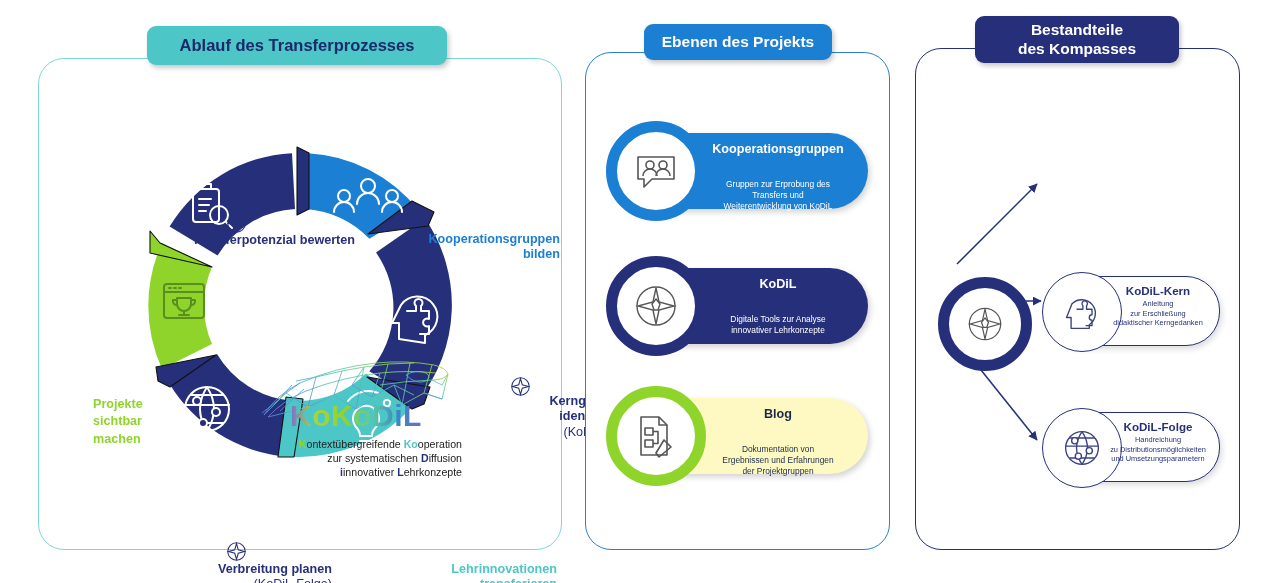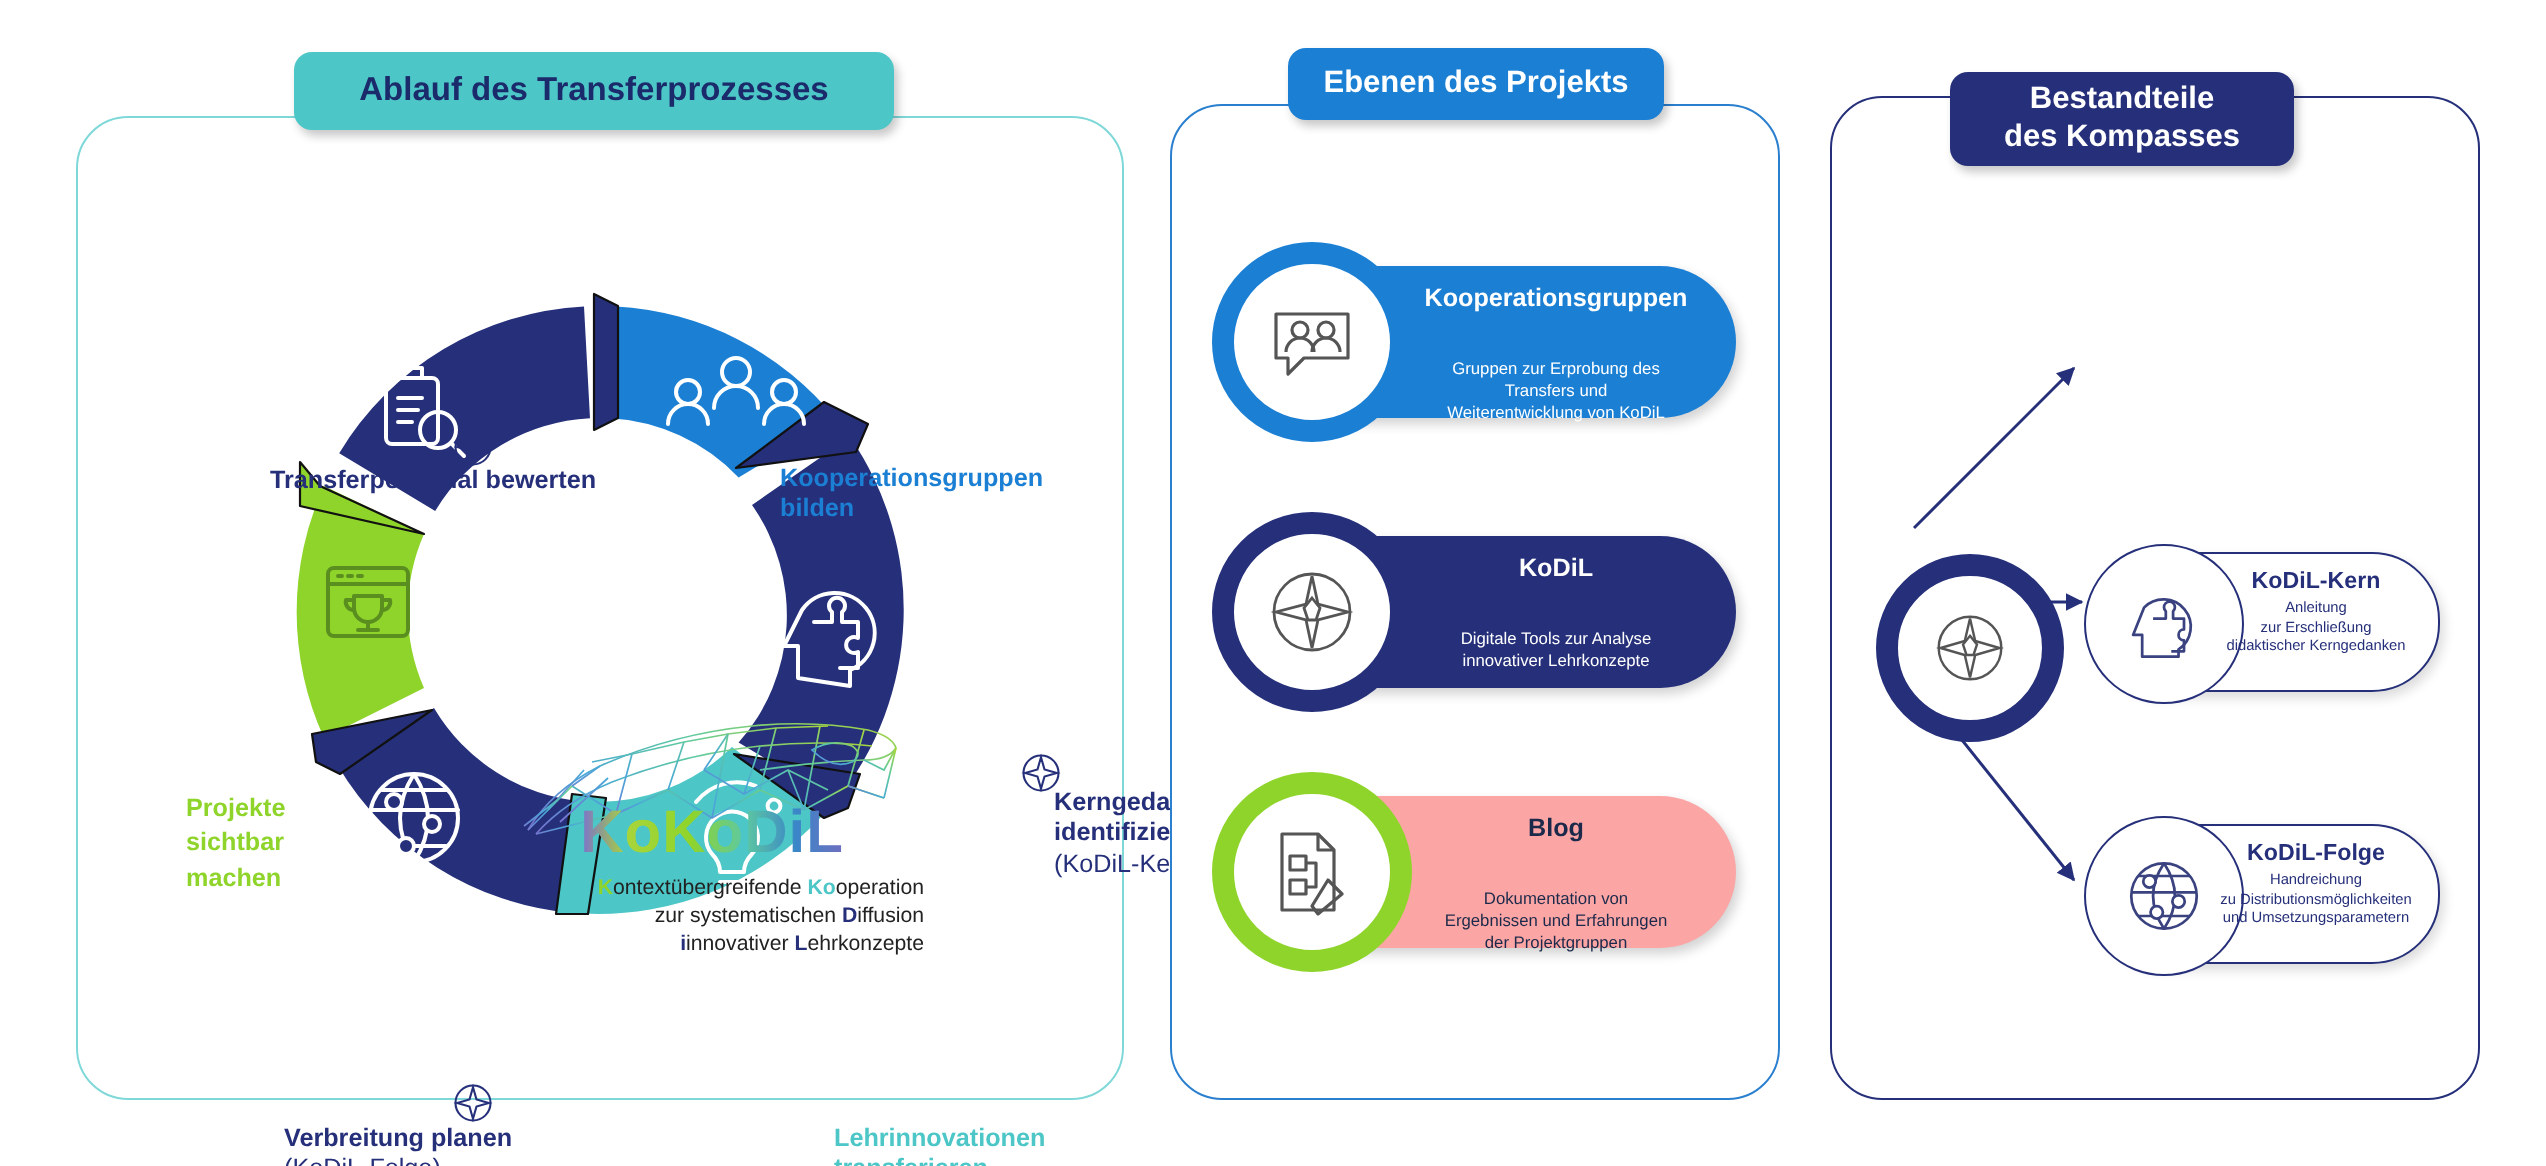--- a/index.html
+++ b/index.html
@@ -10,27 +10,27 @@
   .panel{position:absolute;background:#fff;border-radius:26px;box-sizing:border-box;}
   .panel-left{left:38px;top:58px;width:524px;height:492px;border:1.6px solid #7fd8d8;}
   .panel-mid{left:585px;top:52px;width:305px;height:498px;border:1.6px solid #2a7fcf;}
   .panel-right{left:915px;top:48px;width:325px;height:502px;border:1.6px solid #26307a;}
 
   .hdr{position:absolute;border-radius:9px;color:#fff;font-weight:bold;text-align:center;
        display:flex;align-items:center;justify-content:center;line-height:1.18;
        box-shadow:2px 3px 5px rgba(0,0,0,.22);z-index:6;}
   .hdr-left{left:147px;top:26px;width:300px;height:39px;background:#4cc6c6;color:#1b2a6b;font-size:16.5px;}
   .hdr-mid{left:644px;top:24px;width:188px;height:36px;background:#1b7fd4;font-size:15.5px;}
-  .hdr-right{left:975px;top:36px;width:172px;height:47px;background:#26307a;font-size:15.5px;}
+  .hdr-right{left:975px;top:16px;width:204px;height:47px;background:#26307a;font-size:15.5px;}
 
   
   .wheel{position:absolute;left:60px;top:100px;width:480px;height:420px;}
   .wheel svg{position:absolute;left:0;top:0;}
 
-  .lbl{position:absolute;text-align:left;line-height:1.22;font-size:12.6px;}
+  .lbl{position:absolute;text-align:right;line-height:1.22;font-size:12.6px;}
   .lbl .t1{font-weight:bold;}
   .lbl .t2{font-weight:normal;}
   .lbl-trans{left:75px;top:133px;width:220px;color:#26307a;}
   .lbl-koop{left:330px;top:132px;width:170px;color:#1b7fd4;font-weight:bold;}
   .lbl-kern{left:467px;top:294px;width:110px;color:#26307a;}
   .lbl-lehr{left:357px;top:462px;width:140px;color:#4cc6c6;font-weight:bold;}
   .lbl-verb{left:82px;top:462px;width:190px;color:#26307a;}
   .lbl-proj{left:33px;top:296px;width:74px;color:#8fd42b;font-weight:bold;text-align:left;line-height:1.38;}
 
   .cpoint{position:absolute;width:21px;height:21px;}
@@ -47,21 +47,21 @@
   
   .mcard{position:absolute;left:618px;width:250px;height:76px;border-radius:38px;
          box-shadow:2px 3px 6px rgba(0,0,0,.18);}
   .mcard .body{position:absolute;left:76px;top:9px;width:168px;text-align:center;}
   .mcard .ttl{font-weight:bold;font-size:12.6px;line-height:1.2;}
   .mcard .sub{font-size:8.4px;line-height:1.32;margin-top:22px;}
   .mcard .ico{position:absolute;left:-12px;top:-12px;width:100px;height:100px;border-radius:50%;
                background:#fff;box-sizing:border-box;display:flex;align-items:center;justify-content:center;}
   .m1{top:133px;background:#1b7fd4;} .m1 .ttl,.m1 .sub{color:#fff;} .m1 .ico{border:11px solid #1b7fd4;}
   .m2{top:268px;background:#26307a;} .m2 .ttl,.m2 .sub{color:#fff;} .m2 .ico{border:11px solid #26307a;}
-  .m3{top:398px;background:#fca5a5;} .m3 .ttl,.m3 .sub{color:#1b2a4a;} .m3 .ico{border:11px solid #8fd42b;}
+  .m3{top:398px;background:#fef9c3;} .m3 .ttl,.m3 .sub{color:#1b2a4a;} .m3 .ico{border:11px solid #8fd42b;}
 
   
   .rcard{position:absolute;left:1046px;width:172px;height:68px;border-radius:34px;
          border:1.4px solid #26307a;background:#fff;box-shadow:2px 3px 6px rgba(0,0,0,.14);}
   .rcard .body{position:absolute;left:52px;top:7px;width:118px;text-align:center;color:#26307a;}
   .rcard .ttl{font-weight:bold;font-size:11.6px;}
   .rcard .sub{font-size:7.4px;line-height:1.3;margin-top:2px;}
   .rcard .ico{position:absolute;left:-5px;top:-5px;width:78px;height:78px;border-radius:50%;
                background:#fff;border:1.2px solid #26307a;display:flex;align-items:center;justify-content:center;}
   .r1{top:132px;} .r2{top:276px;} .r3{top:412px;}

